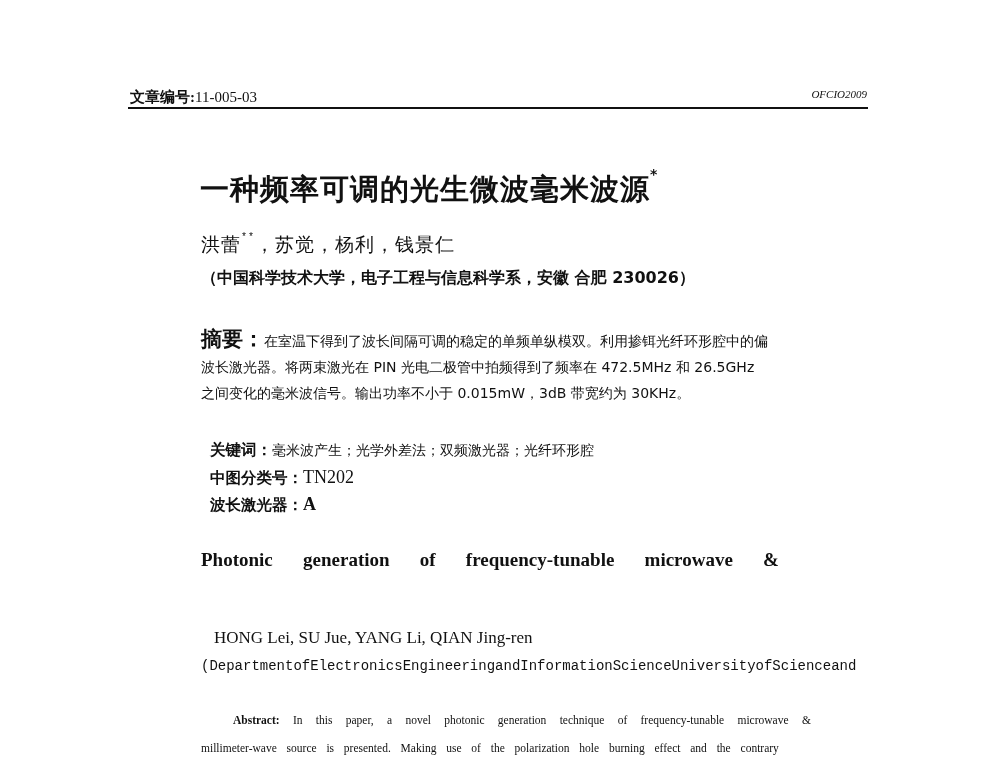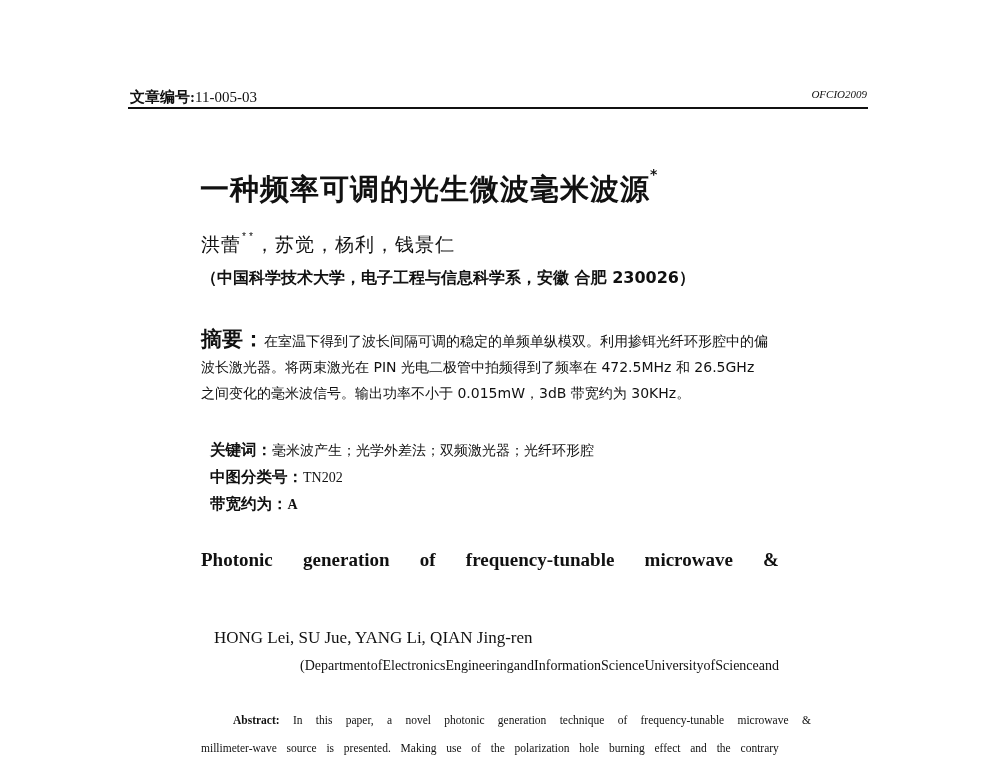--- a/index.html
+++ b/index.html
@@ -10,26 +10,26 @@
   .hdr-rule { position: absolute; left: 128px; top: 107px; width: 740px; height: 2px; background: #111; }
   .title-cn { left: 200px; top: 170px; font-size: 29px; font-weight: bold; letter-spacing: 1px; font-family: "DejaVu Sans", sans-serif; }
   .title-cn sup { font-size: 14px; vertical-align: top; position: relative; top: -4px; }
   .authors-cn { left: 201px; top: 232px; font-size: 19px; font-family: Liberation Mono, monospace; letter-spacing: 1px; }
   .authors-cn sup { font-size: 10px; vertical-align: top; }
   .affil-cn { left: 201px; top: 268px; font-size: 16px; font-family: "DejaVu Sans", sans-serif; font-weight: bold; }
   .abs-cn { left: 201px; width: 578px; font-size: 14px; font-family: "DejaVu Sans", sans-serif; line-height: 26px; white-space: normal; }
   .abs-cn .lbl { font-weight: bold; font-size: 21px; }
   .kw { left: 201px; font-size: 14px; font-family: "DejaVu Sans", sans-serif; margin-left: 9px; }
   .kw .lbl { font-weight: bold; font-size: 15.5px; }
-  .kw .val-en { font-family: "Liberation Serif", serif; font-size: 14px; }
+  .kw .val-en { font-family: "Liberation Serif", serif; font-size: 18px; }
   .title-en { left: 201px; width: 578px; top: 546px; font-size: 19px; font-weight: bold; line-height: 28px; white-space: normal; text-align: justify; text-align-last: left; }
   .title-en .l1 { display: flex; justify-content: space-between; width: 578px; }
   .authors-en { left: 214px; top: 628px; font-size: 17px; }
   .affil-en { left: 201px; width: 578px; top: 652px; font-size: 14px; line-height: 28px; white-space: normal; }
-  .affil-en .l1 { display: flex; justify-content: flex-end; width: 578px; }
+  .affil-en .l1 { display: flex; justify-content: space-between; width: 578px; font-family: Liberation Mono, monospace; }
   .abs-en { left: 201px; width: 578px; top: 706px; font-size: 11.5px; line-height: 28px; white-space: normal; }
   .abs-en .l1 { display: flex; justify-content: space-between; width: 578px; margin-left: 32px; }
   .abs-en .lbl { font-weight: bold; }
   .justify-line { display: flex; justify-content: space-between; width: 578px; }
 </style>
 </head>
 <body>
 
 <div class="abs hdr-left">
   <span>文章编号:</span><span style="font-weight:normal">11-005-03</span>
@@ -52,21 +52,21 @@
   <div>之间变化的毫米波信号。输出功率不小于 0.015mW，3dB 带宽约为 30KHz。</div>
 </div>
 
 <div class="abs kw" style="top:440px">
   <span class="lbl">关键词：</span><span>毫米波产生；光学外差法；双频激光器；光纤环形腔</span>
 </div>
 <div class="abs kw" style="top:467px">
   <span class="lbl">中图分类号：</span><span class="val-en">TN202</span>
 </div>
 <div class="abs kw" style="top:494px">
-  <span class="lbl">带宽约为：</span><span class="val-en" style="font-weight:bold">A</span>
+  <span class="lbl">波长激光器：</span><span class="val-en" style="font-weight:bold">A</span>
 </div>
 
 <div class="abs title-en">
   <div class="l1">
     <span>Photonic</span>
     <span>generation</span>
     <span>of</span>
     <span>frequency-tunable</span>
     <span>microwave</span>
     <span>&amp;</span>

